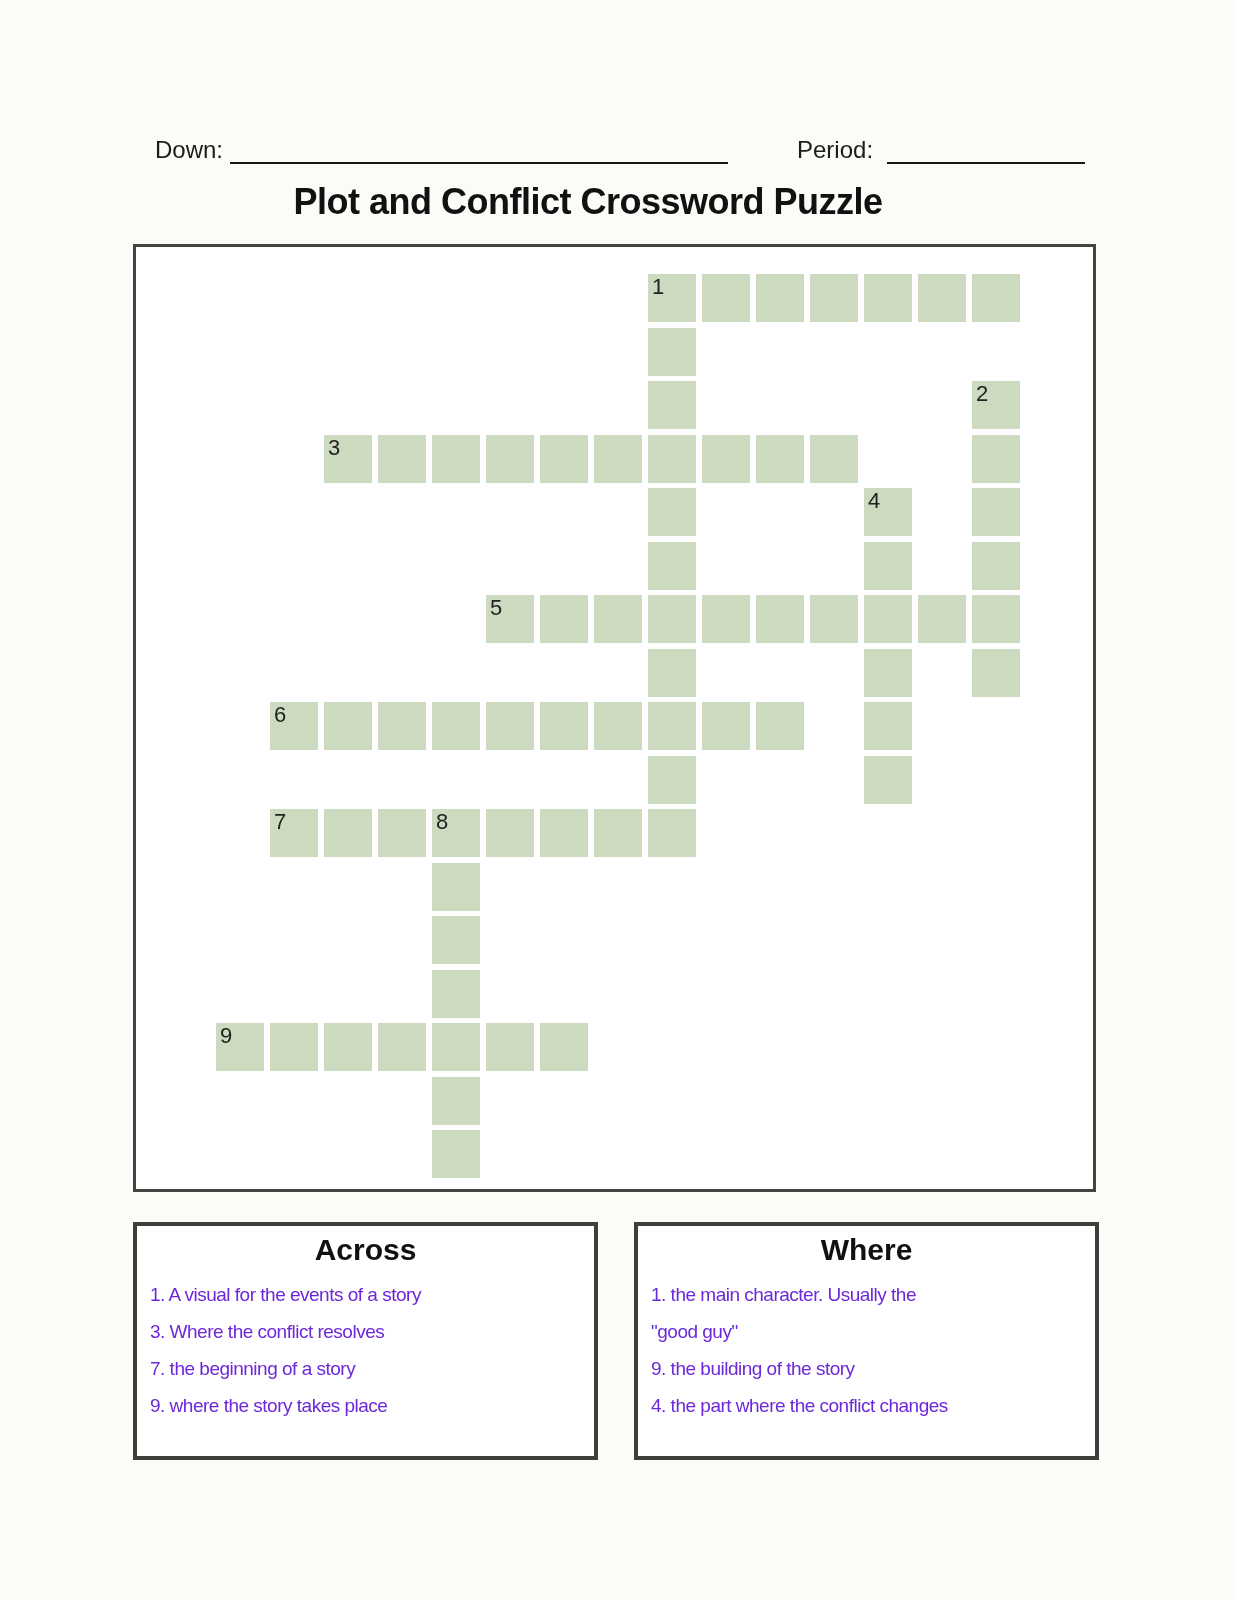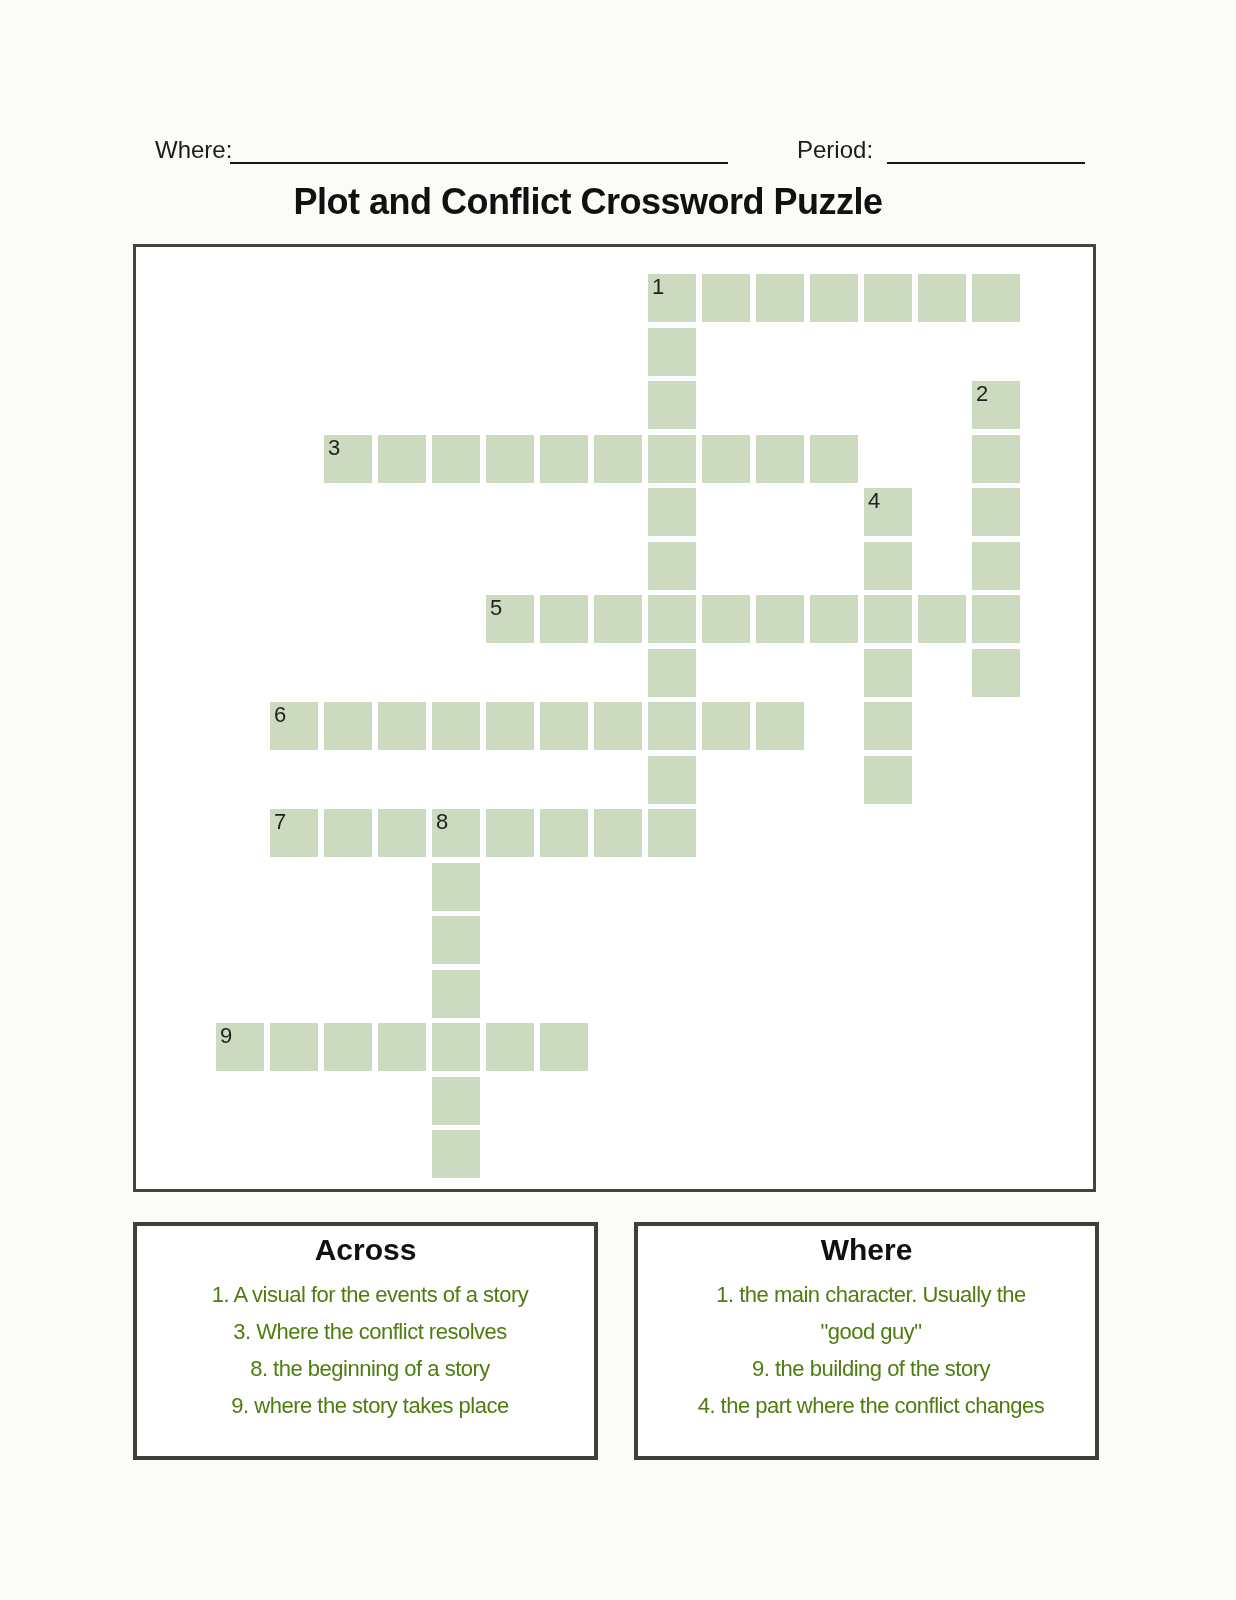--- a/index.html
+++ b/index.html
@@ -67,32 +67,31 @@
   .clue-title {
     margin-top: 7px;
     text-align: center;
     font-size: 30px;
     font-weight: 700;
     line-height: 34px;
     color: #111;
   }
   .clue-lines { margin-top: 9px; padding-left: 13px; padding-right: 4px; }
   .clue-line {
-    font-size: 22px;
+    font-size: 19px;
     letter-spacing: -0.5px;
     line-height: 37px;
     white-space: nowrap;
-    color: #4d7c0f;
-    text-align: center;
+    color: #6d28d9;
   }
 </style>
 </head>
 <body>
 
-<span class="hdr-label" id="name-label">Where:</span>
+<span class="hdr-label" id="name-label">Down:</span>
 <div class="fill-line" id="name-line"></div>
 
 <span class="hdr-label" id="period-label">Period:</span>
 <div class="fill-line" id="period-line"></div>
 
 <h1 class="page-title">Plot and Conflict Crossword Puzzle</h1>
 
 <div class="grid-box" id="grid-box">
     <div class="cell" style="left: 512px; top: 27px; background: rgb(204, 218, 191);">
       <span class="cell-num">1</span>
@@ -185,21 +184,21 @@
     <div class="cell" style="left: 242px; top: 776px; background: rgb(204, 218, 191);"></div>
     <div class="cell" style="left: 350px; top: 776px; background: rgb(204, 218, 191);"></div>
     <div class="cell" style="left: 404px; top: 776px; background: rgb(204, 218, 191);"></div>
   </div>
 
 <div class="clue-box" id="across-box">
   <div class="clue-title">Across</div>
   <div class="clue-lines" id="across-lines">
       <div class="clue-line">1. A visual for the events of a story</div>
       <div class="clue-line">3. Where the conflict resolves</div>
-      <div class="clue-line">8. the beginning of a story</div>
+      <div class="clue-line">7. the beginning of a story</div>
       <div class="clue-line">9. where the story takes place</div>
     </div>
 </div>
 
 <div class="clue-box" id="down-box">
   <div class="clue-title">Where</div>
   <div class="clue-lines" id="down-lines">
       <div class="clue-line">1. the main character. Usually the</div>
       <div class="clue-line">"good guy"</div>
       <div class="clue-line">9. the building of the story</div>

